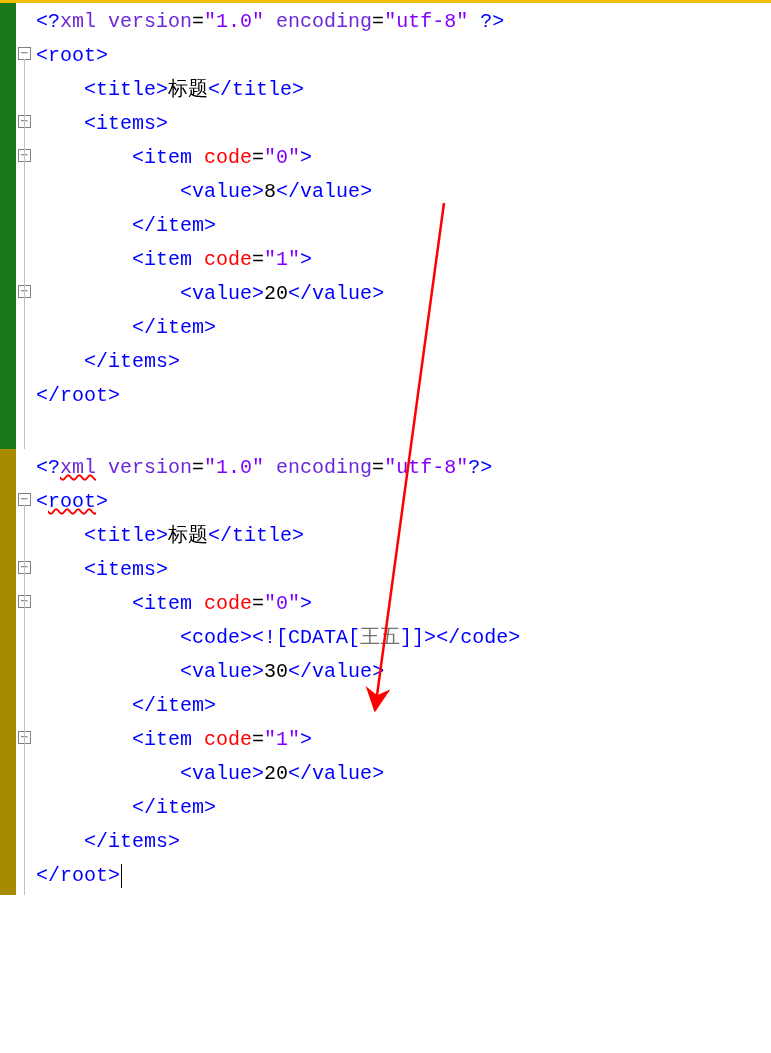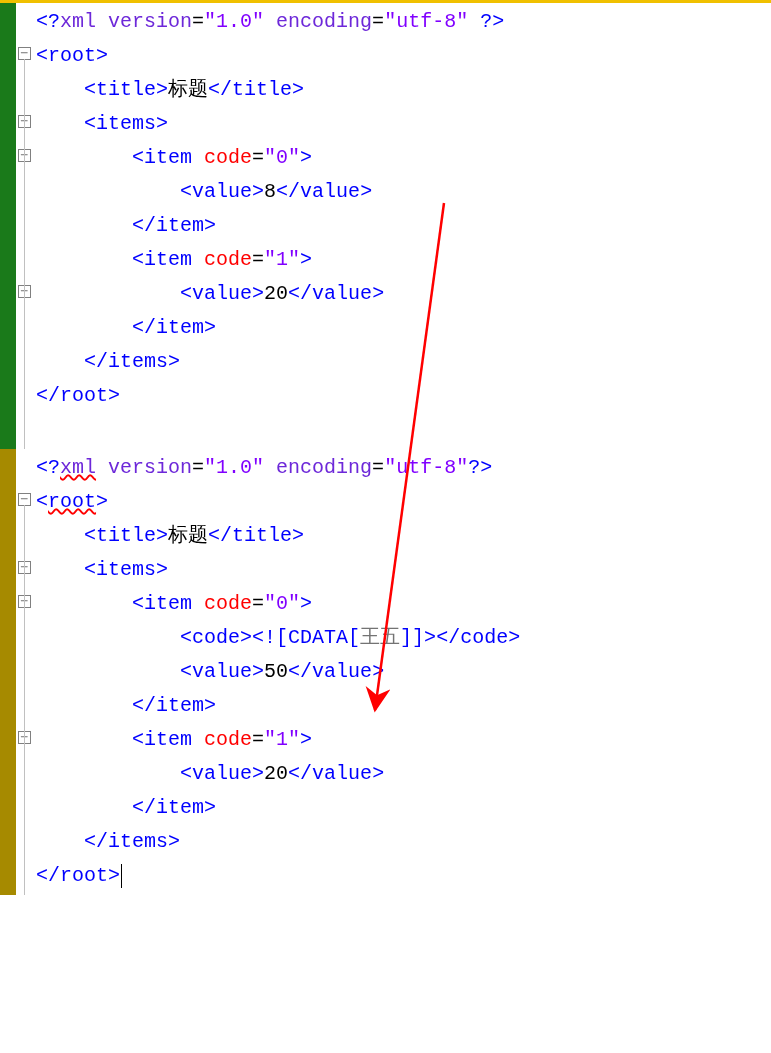--- a/index.html
+++ b/index.html
@@ -139,21 +139,21 @@
       <div class="fold-line" style="top:56px;height:396px"></div>
       <div class="fold-corner" style="top:450px"></div>
     </div>
   <div class="code-area" id="code2">
       <div class="line"><span class="c-blue">&lt;?</span><span class="c-red squiggle">xml</span><span class="c-red"> version</span><span class="c-black">=</span><span class="c-purple">"1.0"</span><span class="c-red"> encoding</span><span class="c-black">=</span><span class="c-purple">"utf-8"</span><span class="c-blue">?&gt;</span></div>
       <div class="line"><span class="c-blue">&lt;</span><span class="c-blue squiggle">root</span><span class="c-blue">&gt;</span></div>
       <div class="line">    <span class="c-blue">&lt;</span><span class="c-blue">title</span><span class="c-blue">&gt;</span><span class="c-black">标题</span><span class="c-blue">&lt;/</span><span class="c-blue">title</span><span class="c-blue">&gt;</span></div>
       <div class="line">    <span class="c-blue">&lt;</span><span class="c-blue">items</span><span class="c-blue">&gt;</span></div>
       <div class="line">        <span class="c-blue">&lt;</span><span class="c-blue">item </span><span class="c-attr">code</span><span class="c-black">=</span><span class="c-purple">"0"</span><span class="c-blue">&gt;</span></div>
       <div class="line">            <span class="c-blue">&lt;</span><span class="c-blue">code</span><span class="c-blue">&gt;</span><span class="c-blue">&lt;![CDATA[</span><span class="c-gray">王五</span><span class="c-blue">]]&gt;</span><span class="c-blue">&lt;/</span><span class="c-blue">code</span><span class="c-blue">&gt;</span></div>
-      <div class="line">            <span class="c-blue">&lt;</span><span class="c-blue">value</span><span class="c-blue">&gt;</span><span class="c-black">50</span><span class="c-blue">&lt;/</span><span class="c-blue">value</span><span class="c-blue">&gt;</span></div>
+      <div class="line">            <span class="c-blue">&lt;</span><span class="c-blue">value</span><span class="c-blue">&gt;</span><span class="c-black">30</span><span class="c-blue">&lt;/</span><span class="c-blue">value</span><span class="c-blue">&gt;</span></div>
       <div class="line">        <span class="c-blue">&lt;/</span><span class="c-blue">item</span><span class="c-blue">&gt;</span></div>
       <div class="line">        <span class="c-blue">&lt;</span><span class="c-blue">item </span><span class="c-attr">code</span><span class="c-black">=</span><span class="c-purple">"1"</span><span class="c-blue">&gt;</span></div>
       <div class="line">            <span class="c-blue">&lt;</span><span class="c-blue">value</span><span class="c-blue">&gt;</span><span class="c-black">20</span><span class="c-blue">&lt;/</span><span class="c-blue">value</span><span class="c-blue">&gt;</span></div>
       <div class="line">        <span class="c-blue">&lt;/</span><span class="c-blue">item</span><span class="c-blue">&gt;</span></div>
       <div class="line">    <span class="c-blue">&lt;/</span><span class="c-blue">items</span><span class="c-blue">&gt;</span></div>
       <div class="line"><span class="c-blue">&lt;/</span><span class="c-blue">root</span><span class="c-blue">&gt;</span><span class="cursor"></span></div>
     </div>
 </div>
 
 <svg class="arrow-svg" width="771" height="1053" style="top:0;left:0">

